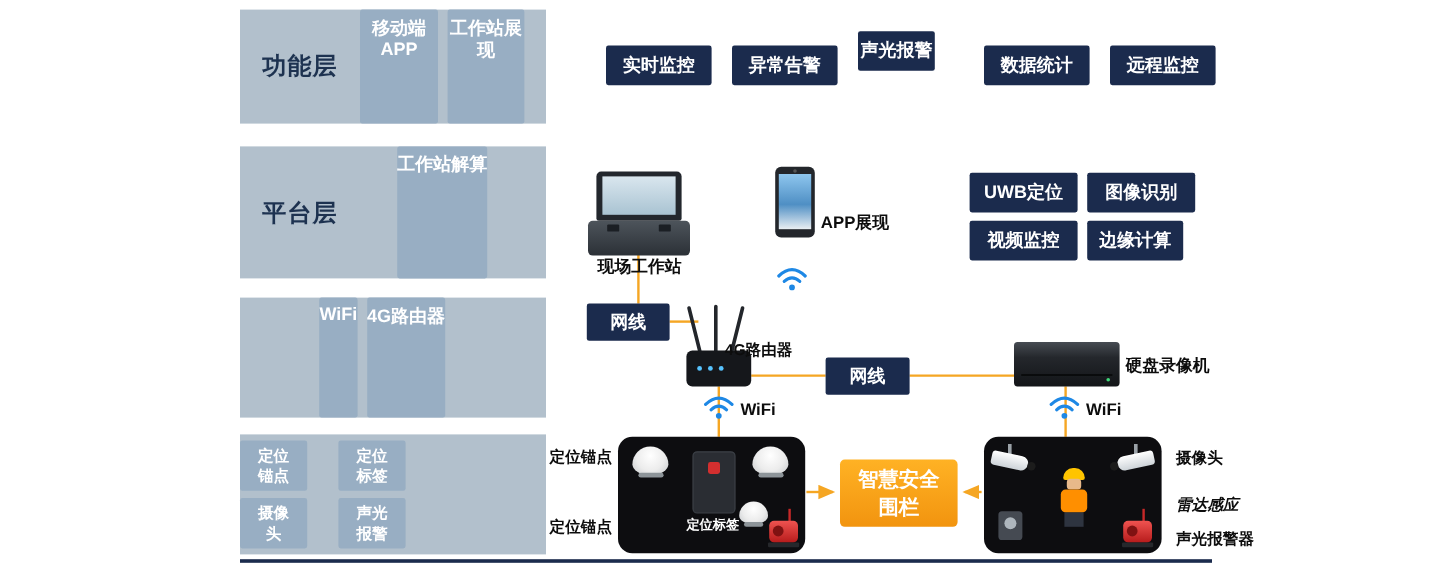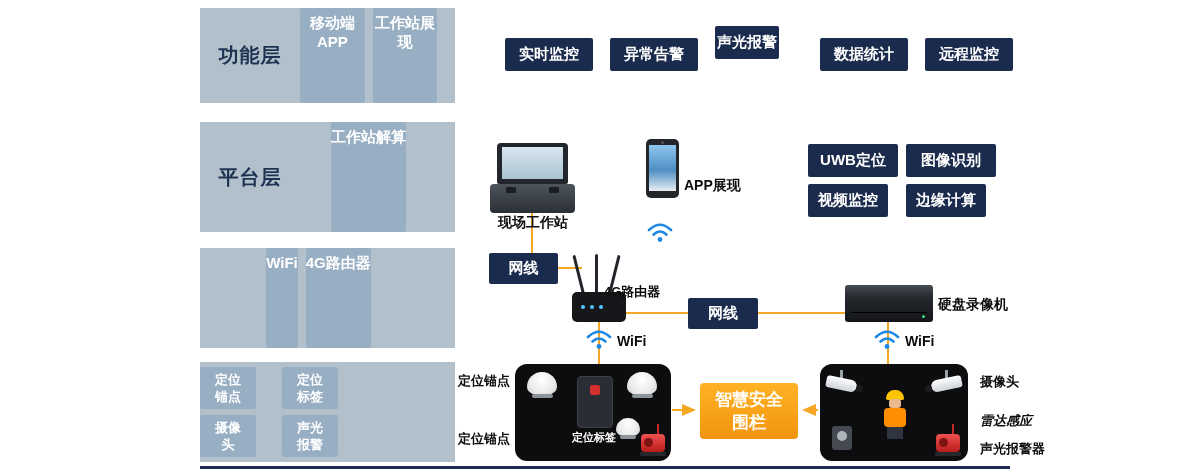--- a/index.html
+++ b/index.html
@@ -164,21 +164,21 @@
   <div class="dev-label" style="left:684px;top:177px;font-size:14px;">APP展现</div>
 
   <svg class="wifi" style="left:647px;top:221px;" width="26" height="22" viewBox="0 0 26 22">
     <path d="M2 9 Q13 -1.5 24 9" fill="none" stroke="#1E88E5" stroke-width="2.6" stroke-linecap="round"></path>
     <path d="M6.5 13.5 Q13 7.5 19.5 13.5" fill="none" stroke="#1E88E5" stroke-width="2.6" stroke-linecap="round"></path>
     <circle cx="13" cy="18.5" r="2.4" fill="#1E88E5"></circle>
   </svg>
 
   <div class="chip" style="left:808px;top:144px;width:90px;height:33px;">UWB定位</div>
   <div class="chip" style="left:906px;top:144px;width:90px;height:33px;">图像识别</div>
-  <div class="chip" style="left:808px;top:184px;width:80px;height:33px;">视频监控</div>
+  <div class="chip" style="left:808px;top:184px;width:90px;height:33px;">视频监控</div>
   <div class="chip" style="left:906px;top:184px;width:80px;height:33px;">边缘计算</div>
 
   <div class="chip" style="left:489px;top:253px;width:69px;height:31px;">网线</div>
 
   <div class="dev" style="left:572px;top:250px;width:96px;height:72px;">
     <i class="ant a1"></i>
     <i class="ant a2"></i>
     <i class="ant a3"></i>
     <div class="router-body"></div>
   </div>

